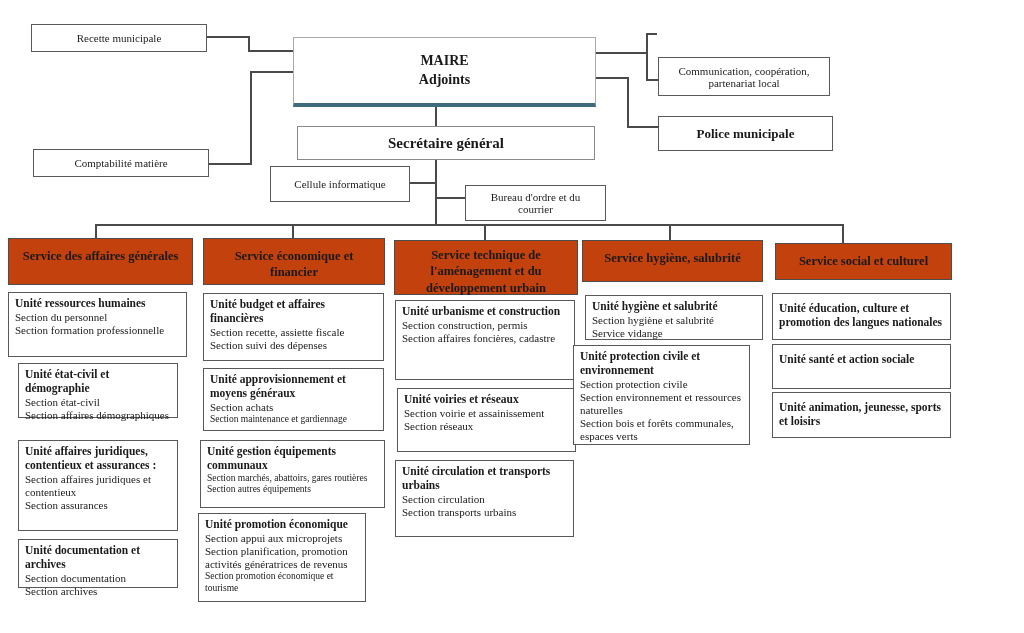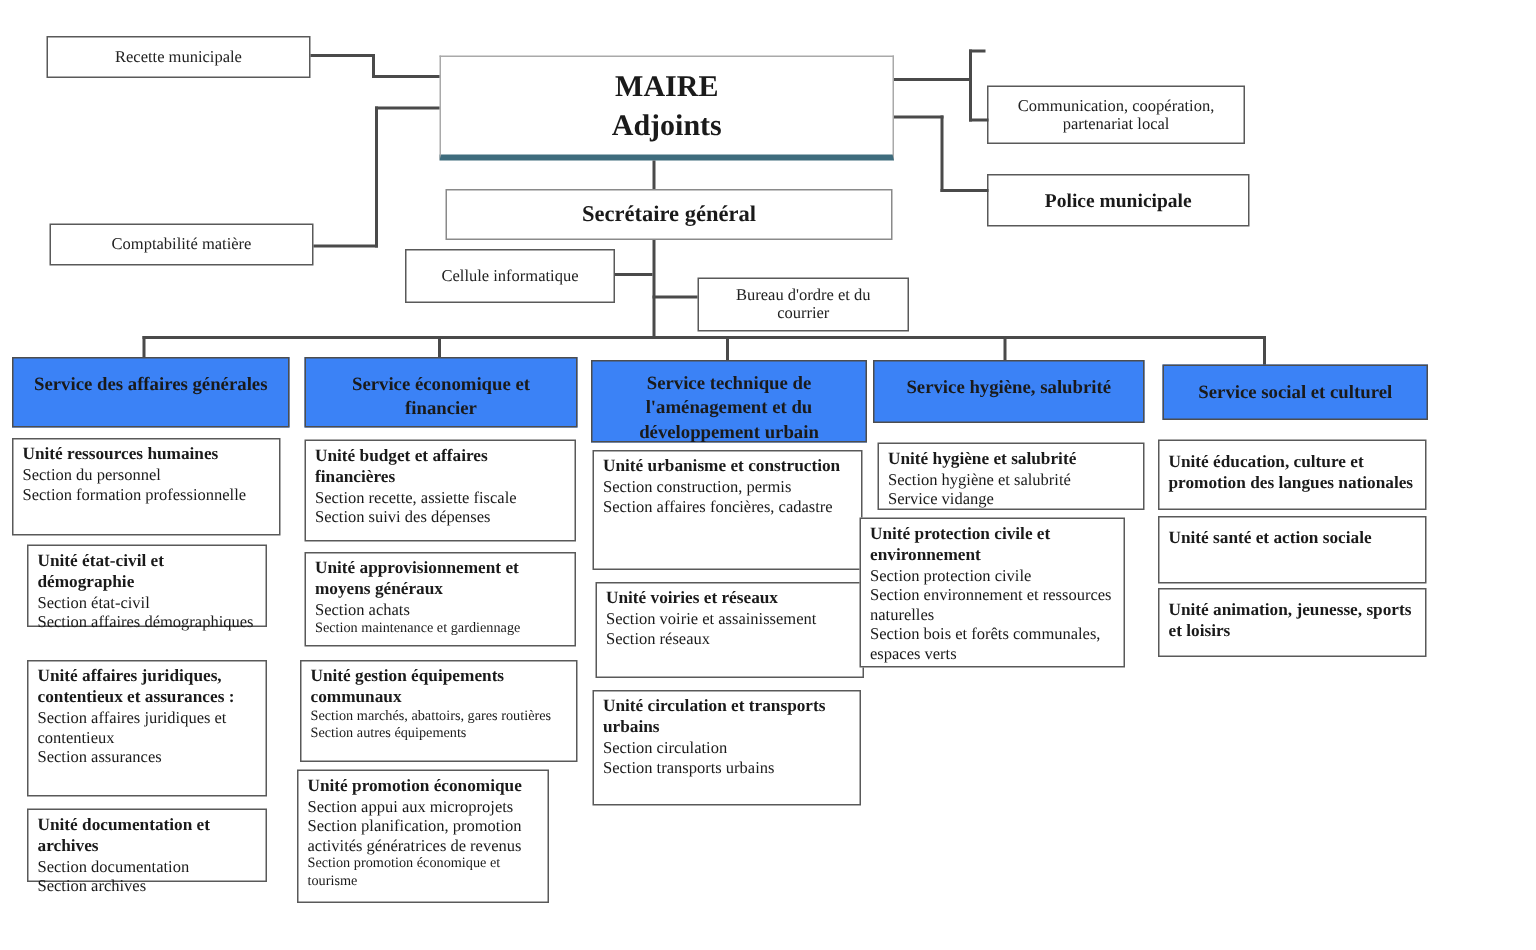--- a/index.html
+++ b/index.html
@@ -2,25 +2,25 @@
 <html><head>
 <meta charset="utf-8">
 <style>
   html,body{margin:0;padding:0;background:#fff;}
   .stage{position:relative;width:1024px;height:633px;background:#fff;overflow:hidden;
          font-family:"Liberation Serif","DejaVu Serif",serif;color:#1a1a1a;}
   .box{position:absolute;background:#fff;border:1.5px solid #595959;box-sizing:border-box;}
   .center{display:flex;align-items:center;justify-content:center;text-align:center;}
   .topbox{font-size:11px;color:#222;padding:2px 6px;}
   .maire{border:1px solid #a9a9a9;border-bottom:4px solid #3e6c7d;font-weight:bold;
-         font-size:20px;line-height:1.3;}
+         font-size:14px;line-height:1.3;}
   .sg{border:1px solid #8a8a8a;font-weight:bold;font-size:15px;}
   .police{font-weight:bold;font-size:13px;}
   .svc{border:1.5px solid #4d4d4d;font-weight:bold;font-size:12.5px;line-height:1.3;
-       text-align:center;padding:9px 8px 0 8px;box-sizing:border-box;position:absolute;background:#3b82f6;}
+       text-align:center;padding:9px 8px 0 8px;box-sizing:border-box;position:absolute;background:#c2410c;}
   .unit{position:absolute;background:#fff;border:1.5px solid #595959;box-sizing:border-box;
         padding:4px 6px;font-size:11px;line-height:1.2;}
   .u-title{font-weight:bold;font-size:11.5px;line-height:1.2;}
   .u-sec{font-size:11px;}
   .u-sec.small{font-size:9.5px;}
   .hline,.vline{position:absolute;background:#4a4a4a;}
   .hline{height:2px;}
   .vline{width:2px;}
 </style>
 </head>

